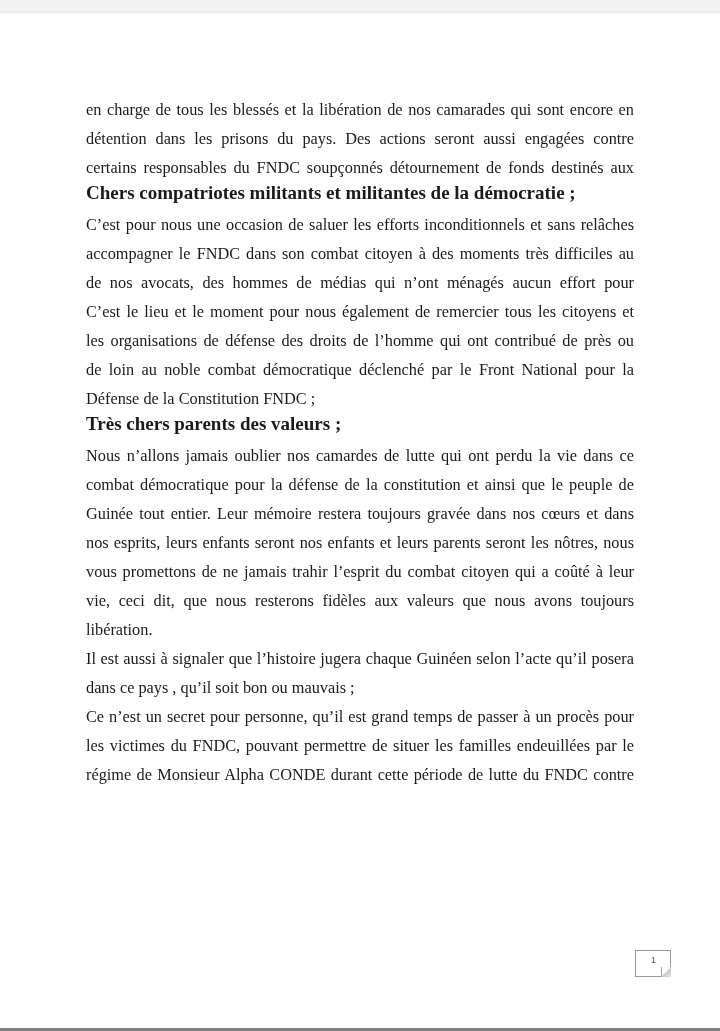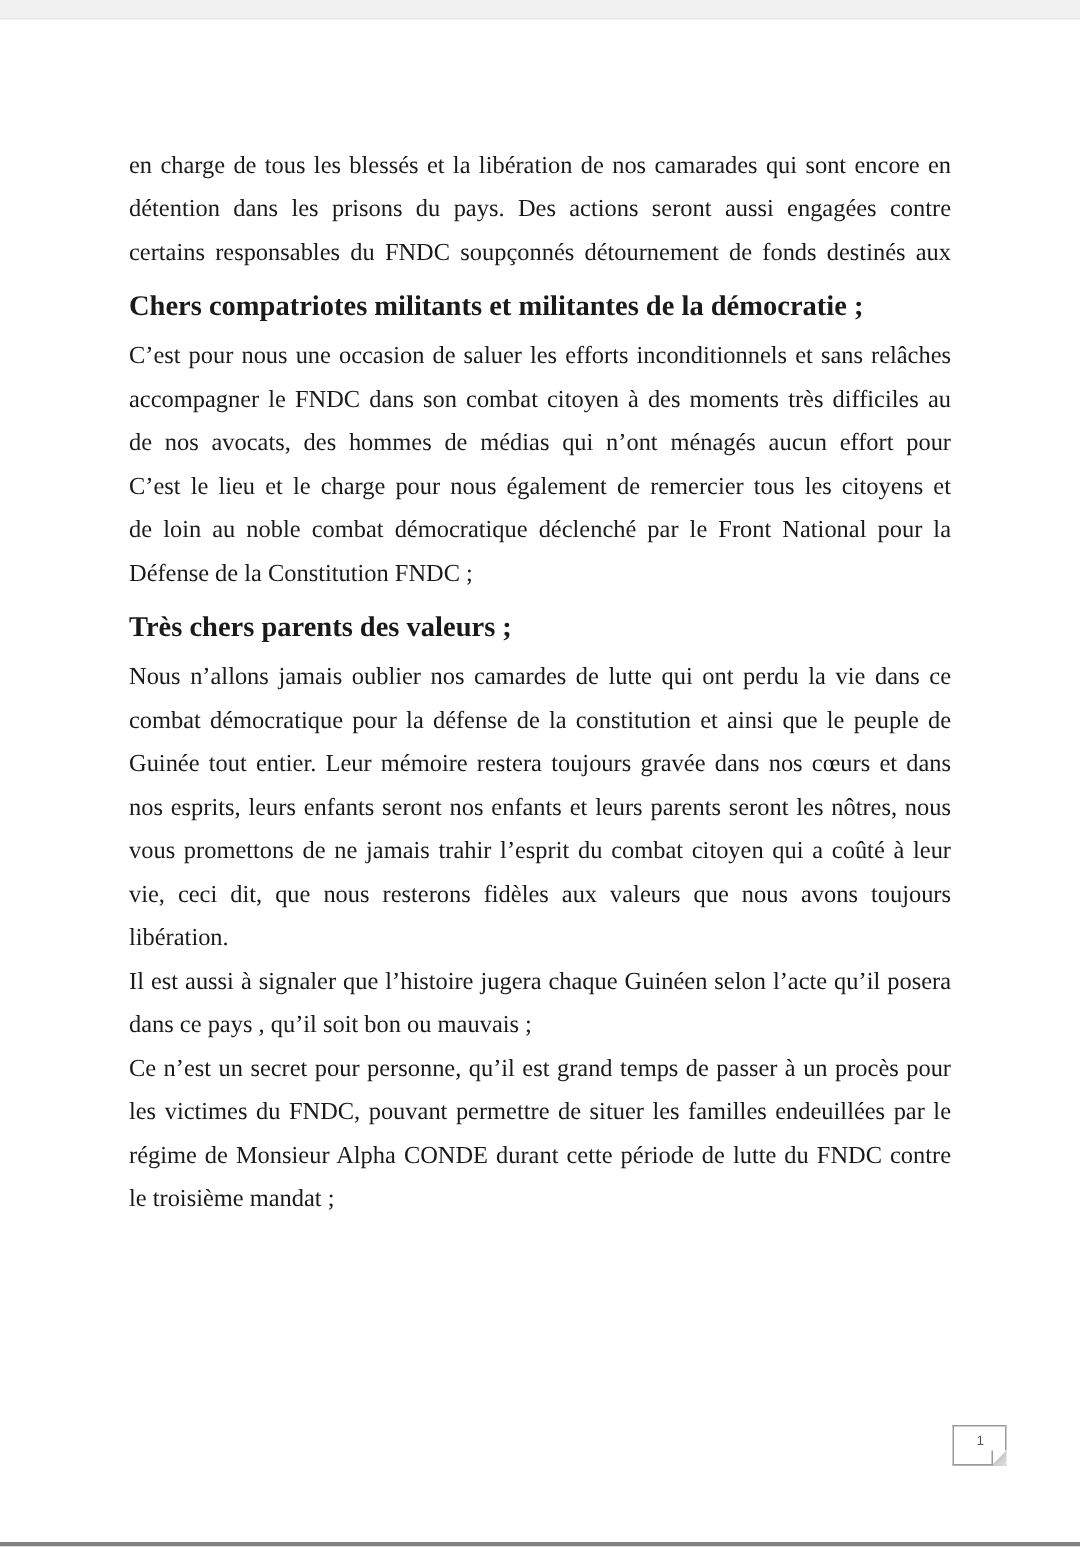--- a/index.html
+++ b/index.html
@@ -46,21 +46,20 @@
       width: 548px;
     }
     .line.last {
       text-align-last: left;
     }
     .heading {
       font-weight: bold;
       font-size: 19px;
       line-height: 22px;
       height: 22px;
-      margin-top: 12px;
       margin-bottom: 6px;
       white-space: nowrap;
     }
     .page-number-box {
       position: absolute;
       left: 635px;
       top: 950px;
       width: 36px;
       height: 27px;
       border: 1px solid #9a9a9a;
@@ -129,21 +128,22 @@
 
   <div class="heading">Chers compatriotes militants et militantes de la démocratie ;</div>
 
   <div>
     <div class="line">C’est pour nous une occasion de saluer les efforts inconditionnels et sans relâches</div>
     <div class="line">accompagner le FNDC dans son combat citoyen à des moments très difficiles au</div>
     <div class="line">de nos avocats, des hommes de médias qui n’ont ménagés aucun effort pour</div>
   </div>
 
   <div>
-    <div class="line">C’est le lieu et le charge pour nous également de remercier tous les citoyens et</div>
+    <div class="line">C’est le lieu et le moment pour nous également de remercier tous les citoyens et</div>
+    <div class="line">les organisations de défense des droits de l’homme qui ont contribué de près ou</div>
     <div class="line">de loin au noble combat démocratique déclenché par le Front National pour la</div>
     <div class="line last">Défense de la Constitution FNDC ;</div>
   </div>
 
   <div class="heading">Très chers parents des valeurs ;</div>
 
   <div>
     <div class="line">Nous n’allons jamais oublier nos camardes de lutte qui ont perdu la vie dans ce</div>
     <div class="line">combat démocratique pour la défense de la constitution et ainsi que le peuple de</div>
     <div class="line">Guinée tout entier. Leur mémoire restera toujours gravée dans nos cœurs et dans</div>
@@ -155,21 +155,20 @@
 
   <div>
     <div class="line">Il est aussi à signaler que l’histoire jugera chaque Guinéen selon l’acte qu’il posera</div>
     <div class="line last">dans ce pays , qu’il soit bon ou mauvais ;</div>
   </div>
 
   <div>
     <div class="line">Ce n’est un secret pour personne, qu’il est grand temps de passer à un procès pour</div>
     <div class="line">les victimes du FNDC, pouvant permettre de situer les familles endeuillées par le</div>
     <div class="line">régime de Monsieur Alpha CONDE durant cette période de lutte du FNDC contre</div>
-    <div class="line last">le troisième mandat ;</div>
   </div>
 
 </div>
 
 <div class="page-number-box">
   <span class="page-number-bottom"></span>
   <span class="page-number-text">1</span>
 </div>
 
 <div class="bottom-bar"></div>

